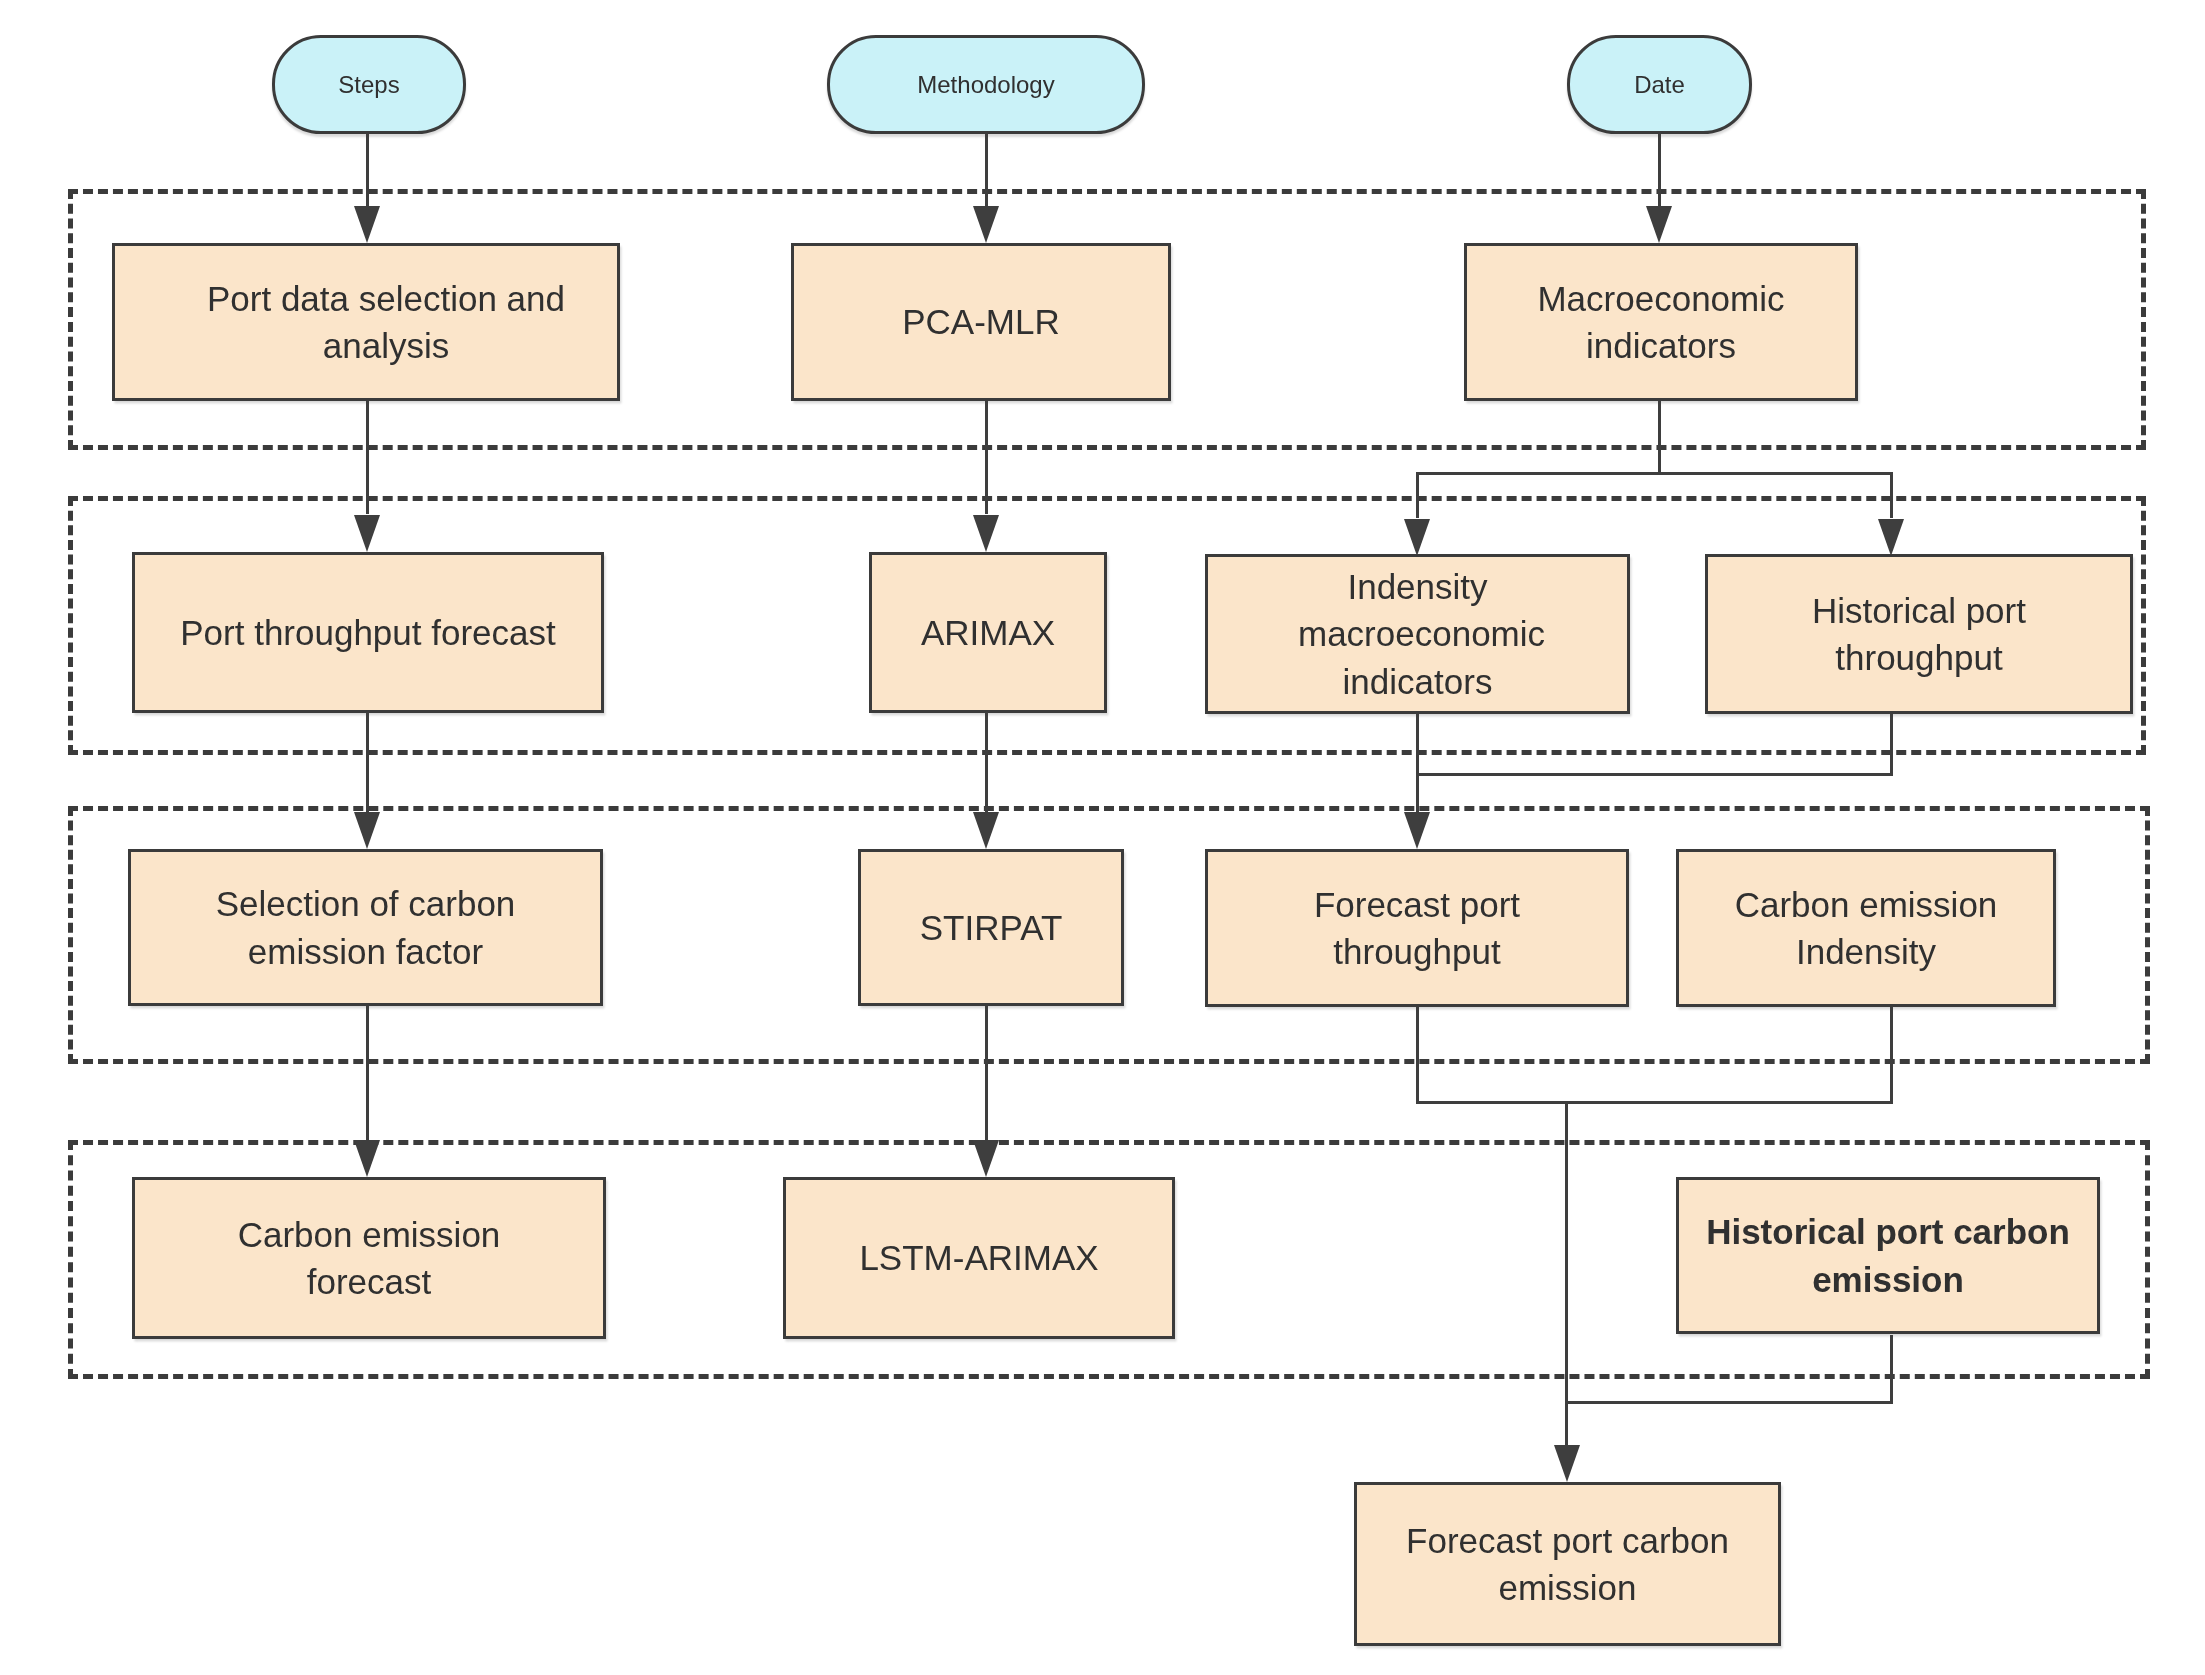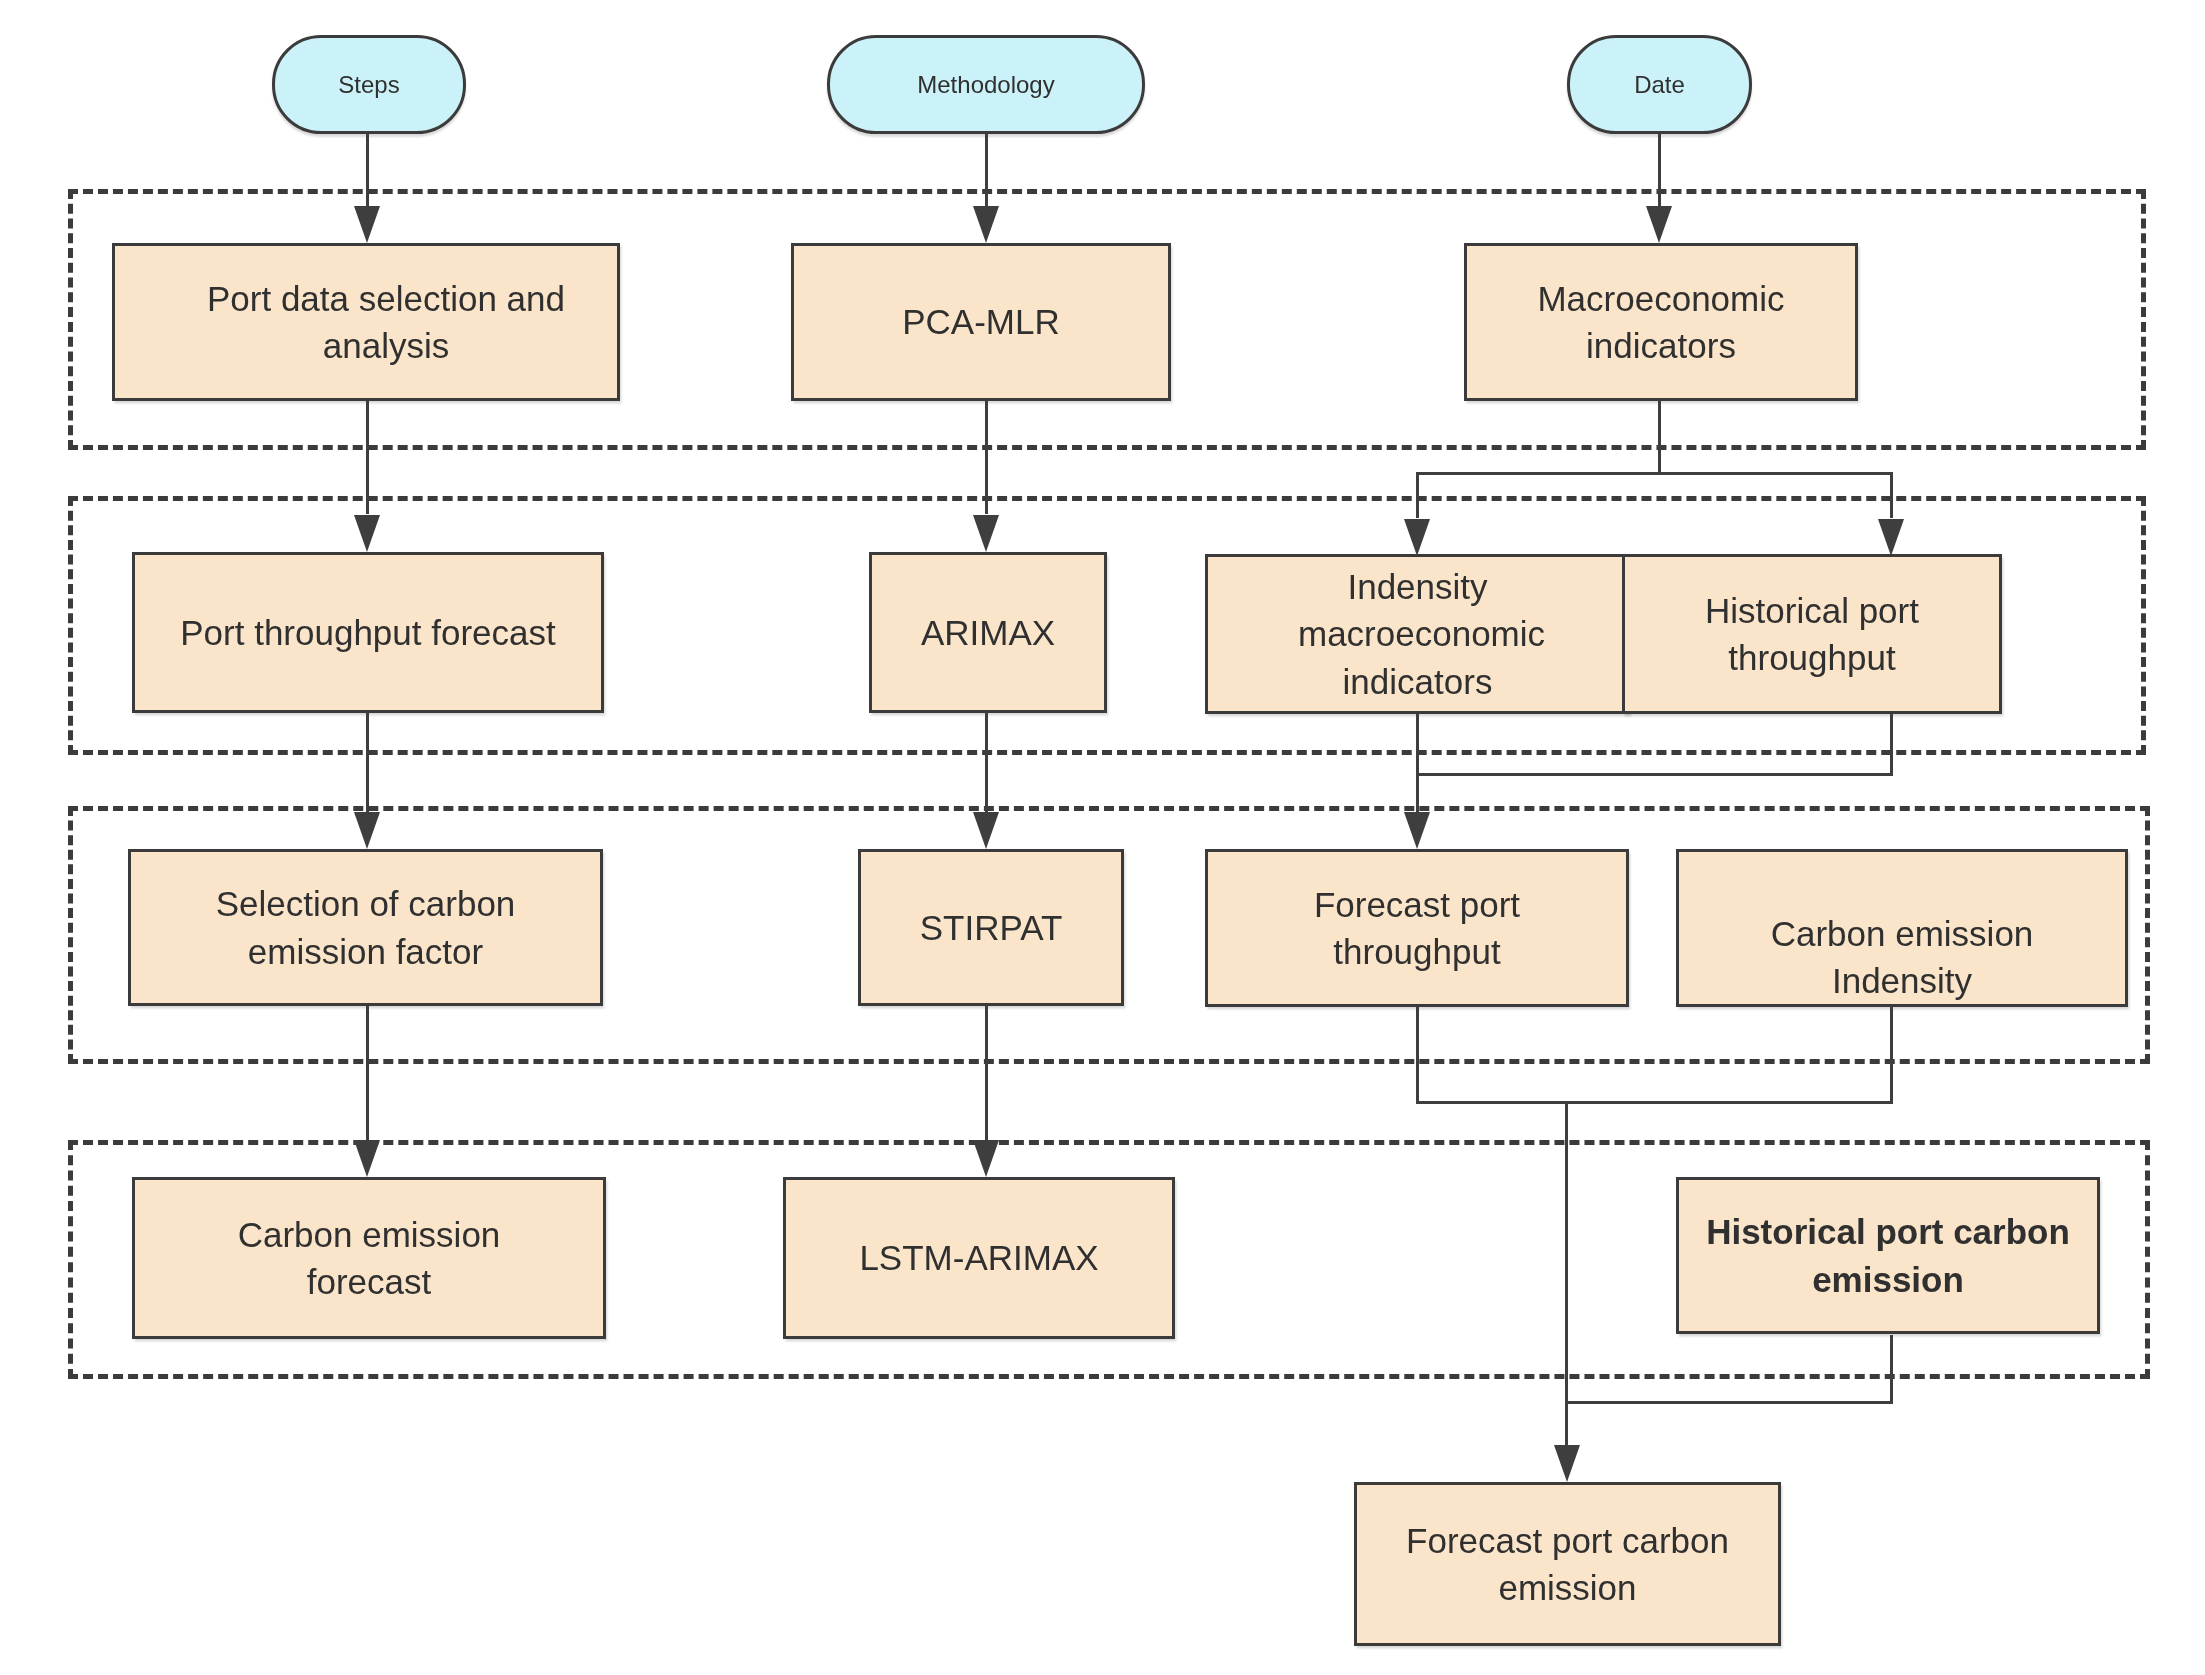--- a/index.html
+++ b/index.html
@@ -74,34 +74,34 @@
 
   <div class="node" style="left:132px;top:552px;width:472px;height:161px;">
     <span>Port throughput forecast</span>
   </div>
   <div class="node" style="left:869px;top:552px;width:238px;height:161px;">
     <span>ARIMAX</span>
   </div>
   <div class="node" style="left:1205px;top:554px;width:425px;height:160px;">
     <span style="max-width:239px;">Indensity macroeconomic indicators</span>
   </div>
-  <div class="node" style="left:1622px;top:554px;width:380px;height:160px;">
+  <div class="node" style="left:1705px;top:554px;width:428px;height:160px;">
     <span style="max-width:255px;">Historical port throughput</span>
   </div>
 
   <div class="node" style="left:128px;top:849px;width:475px;height:157px;">
     <span style="max-width:332px;">Selection of carbon emission factor</span>
   </div>
   <div class="node" style="left:858px;top:849px;width:266px;height:157px;">
     <span>STIRPAT</span>
   </div>
   <div class="node" style="left:1205px;top:849px;width:424px;height:158px;">
     <span style="max-width:239px;">Forecast port throughput</span>
   </div>
-  <div class="node" style="left:1676px;top:849px;width:452px;height:158px;align-items:flex-end;">
+  <div class="node" style="left:1676px;top:849px;width:380px;height:158px;">
     <span style="max-width:278px;">Carbon emission Indensity</span>
   </div>
 
   <div class="node" style="left:132px;top:1177px;width:474px;height:162px;">
     <span style="max-width:278px;">Carbon emission forecast</span>
   </div>
   <div class="node" style="left:783px;top:1177px;width:392px;height:162px;">
     <span>LSTM-ARIMAX</span>
   </div>
   <div class="node" style="left:1676px;top:1177px;width:424px;height:157px;">

